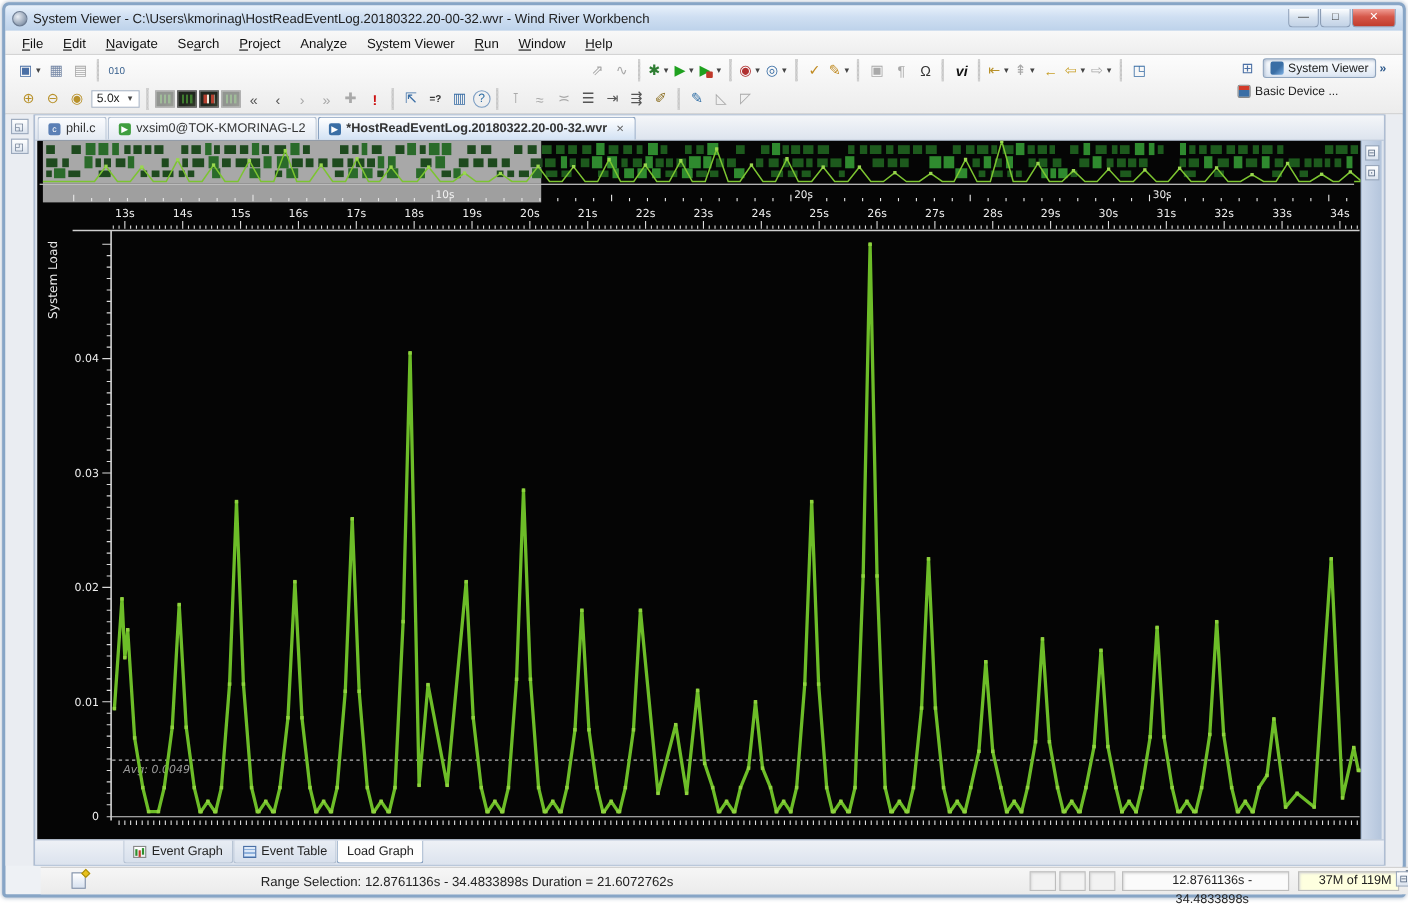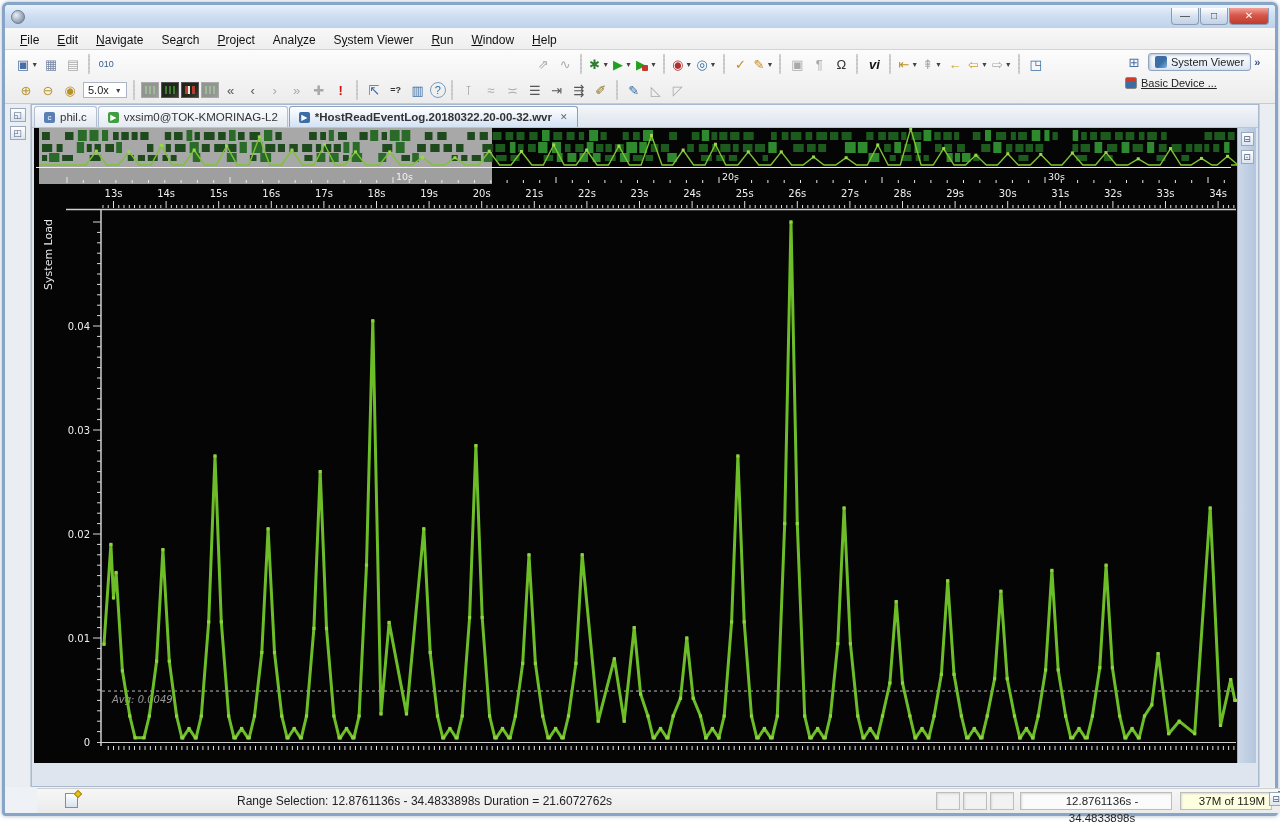--- a/index.html
+++ b/index.html
@@ -72,20 +72,21 @@
   u { text-decoration:underline; }
   text { font-family:"DejaVu Sans","Liberation Sans",sans-serif; }
 </style>
 </head>
 <body>
 
 <div class="abs" id="window-frame"></div>
 
 <div class="abs" id="titlebar">
   <span id="title-icon"></span>
+  <span>System Viewer - C:\Users\kmorinag\HostReadEventLog.20180322.20-00-32.wvr - Wind River Workbench</span>
   <span class="win-btns">
     <span class="win-btn">—</span>
     <span class="win-btn">□</span>
     <span class="win-btn close">✕</span>
   </span>
 </div>
 
 <div class="abs" id="menubar">
     <span class="menu-item"><u>F</u>ile</span>
     <span class="menu-item"><u>E</u>dit</span>
@@ -181,21 +182,21 @@
     </div>
   <div id="perspective-bar">
     <div style="display:flex; align-items:center; gap:3px;">
       <span class="tb-btn" style="color:#4a6fa5;">⊞</span>
       <span class="persp-btn" style="box-shadow:inset 1px 1px 3px #aebdd2;">
         <span class="persp-icon" style="background:linear-gradient(135deg,#3a6ea5 55%,#7fb2e5); border-radius:2px;"></span>
         <span>System Viewer</span>
       </span>
       <span style="color:#2e5a8c; font-weight:bold;">»</span>
     </div>
-    <div style="display:flex; align-items:center; gap:4px; margin-top:5px; padding-left:2px;text-decoration:underline;">
+    <div style="display:flex; align-items:center; gap:4px; margin-top:5px; padding-left:2px;">
       <span class="persp-icon" style="background:linear-gradient(#d23b2a 40%,#3a6ea5 40%); border:1px solid #888; border-radius:2px;"></span>
       <span>Basic Device ...</span>
     </div>
   </div>
 </div>
 
 <div class="abs" id="left-rail">
   <div class="rail-icon">◱</div>
   <div class="rail-icon">◰</div>
 </div>
@@ -1281,20 +1282,35 @@
         <rect x="1199.3" y="570.8" width="3.2" height="3.2" fill="#8ed23e"></rect>
         <rect x="1200.9" y="570.8" width="3.2" height="3.2" fill="#8ed23e"></rect>
       </svg>
   </div>
 
   <div id="right-strip">
     <div class="rail-icon" style="width:13px;">⊟</div>
     <div class="rail-icon" style="width:13px;">⊡</div>
   </div>
 
+  <div id="bottom-tabbar">
+      <span class="btab">
+        <span class="mini-chart-icon">
+          <i></i>
+        </span>
+        <span>Event Graph</span>
+      </span>
+      <span class="btab">
+        <span class="mini-table-icon"></span>
+        <span>Event Table</span>
+      </span>
+      <span class="btab active">
+        <span>Load Graph</span>
+      </span>
+    </div>
 </div>
 
 <div class="abs" id="statusbar">
   <span id="status-left-icon">
       <i></i>
     </span>
   <span id="range-text">Range Selection: 12.8761136s - 34.4833898s Duration = 21.6072762s</span>
   <span class="status-cell" style="left:899px; width:24px;"></span>
   <span class="status-cell" style="left:926px; width:24px;"></span>
   <span class="status-cell" style="left:953px; width:24px;"></span>

